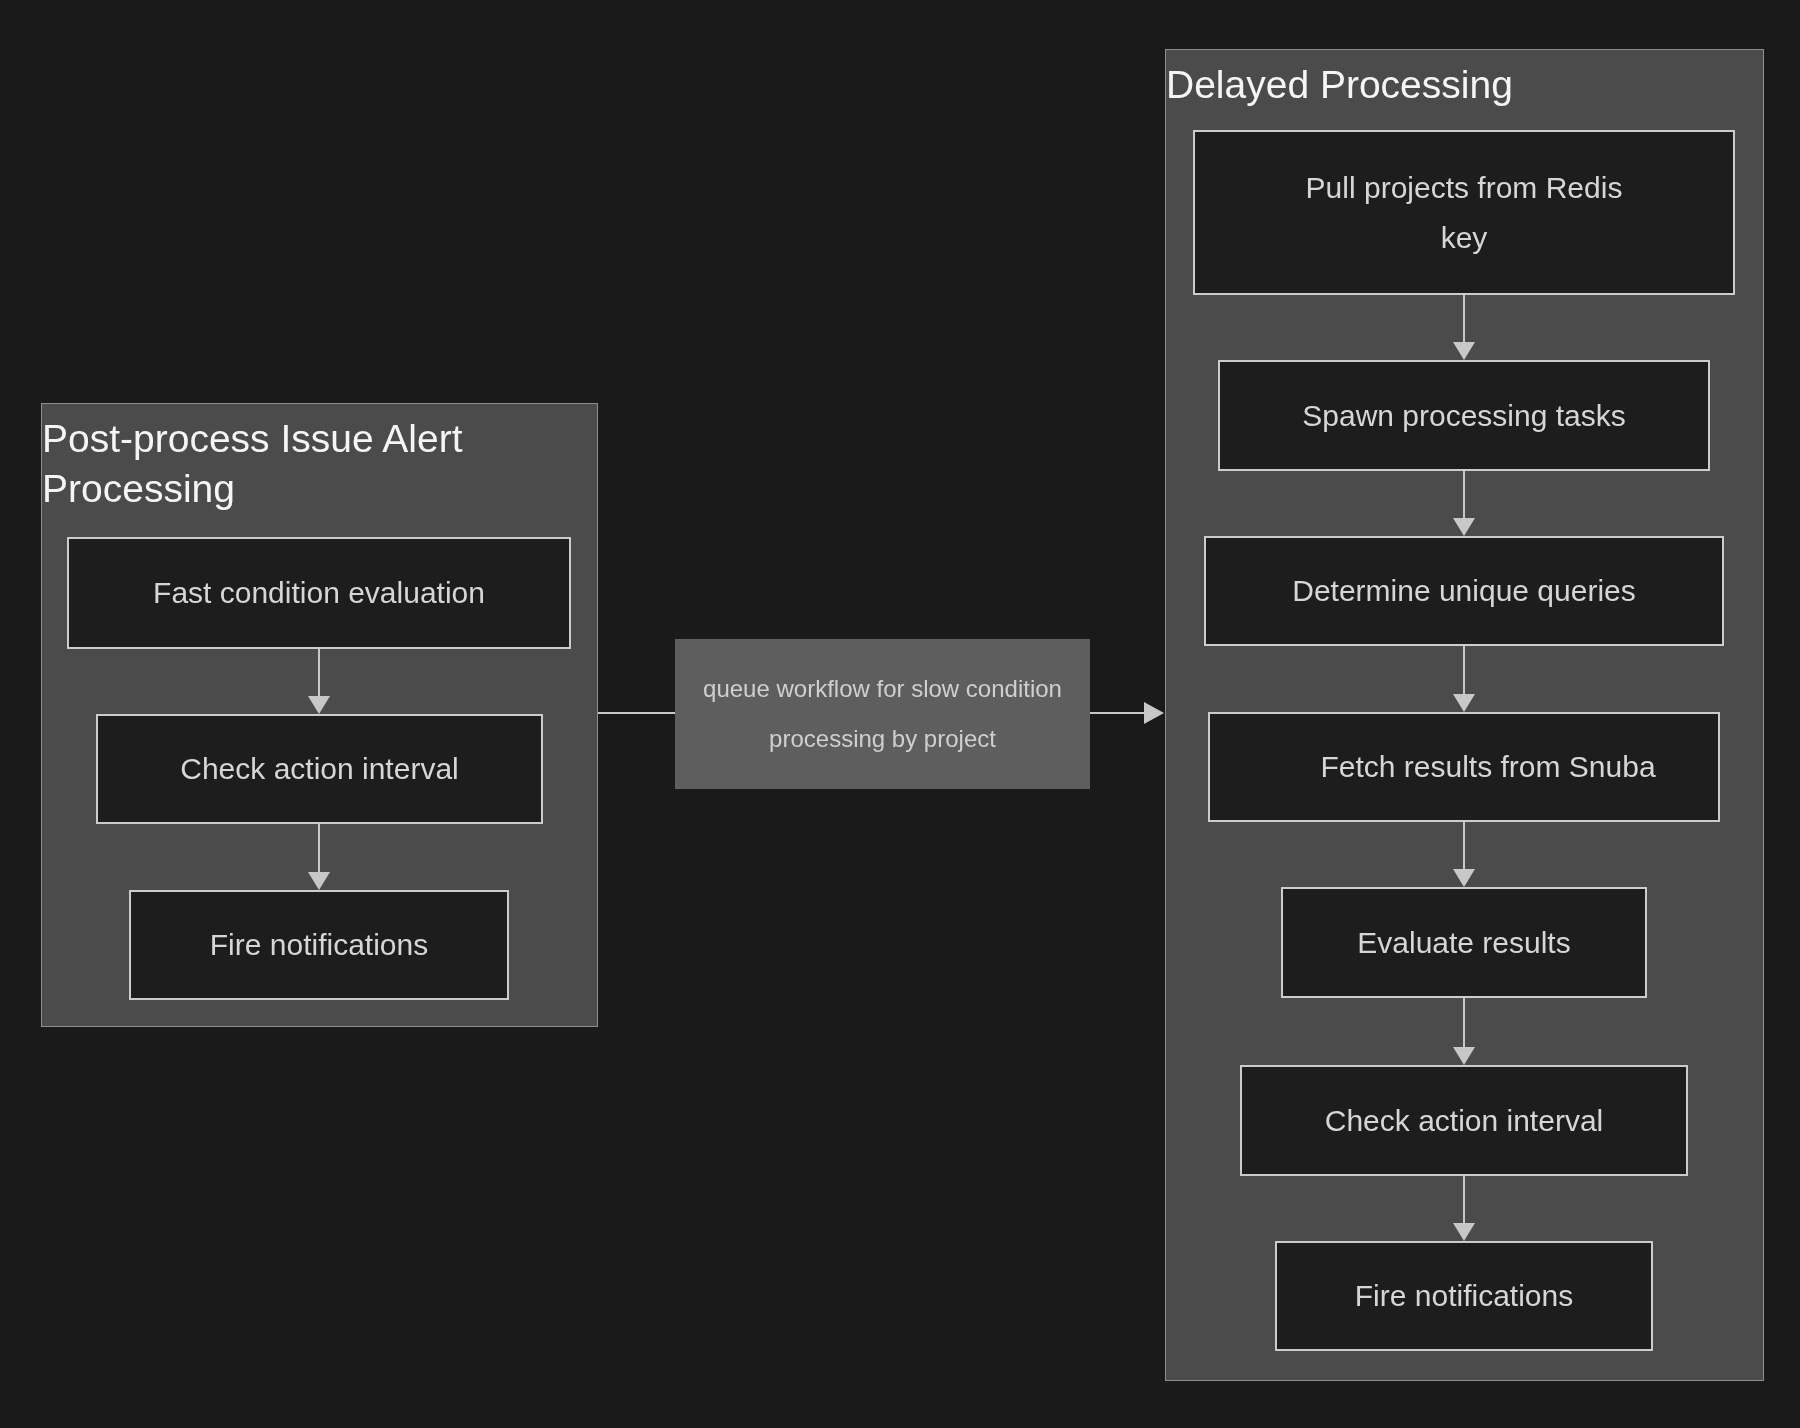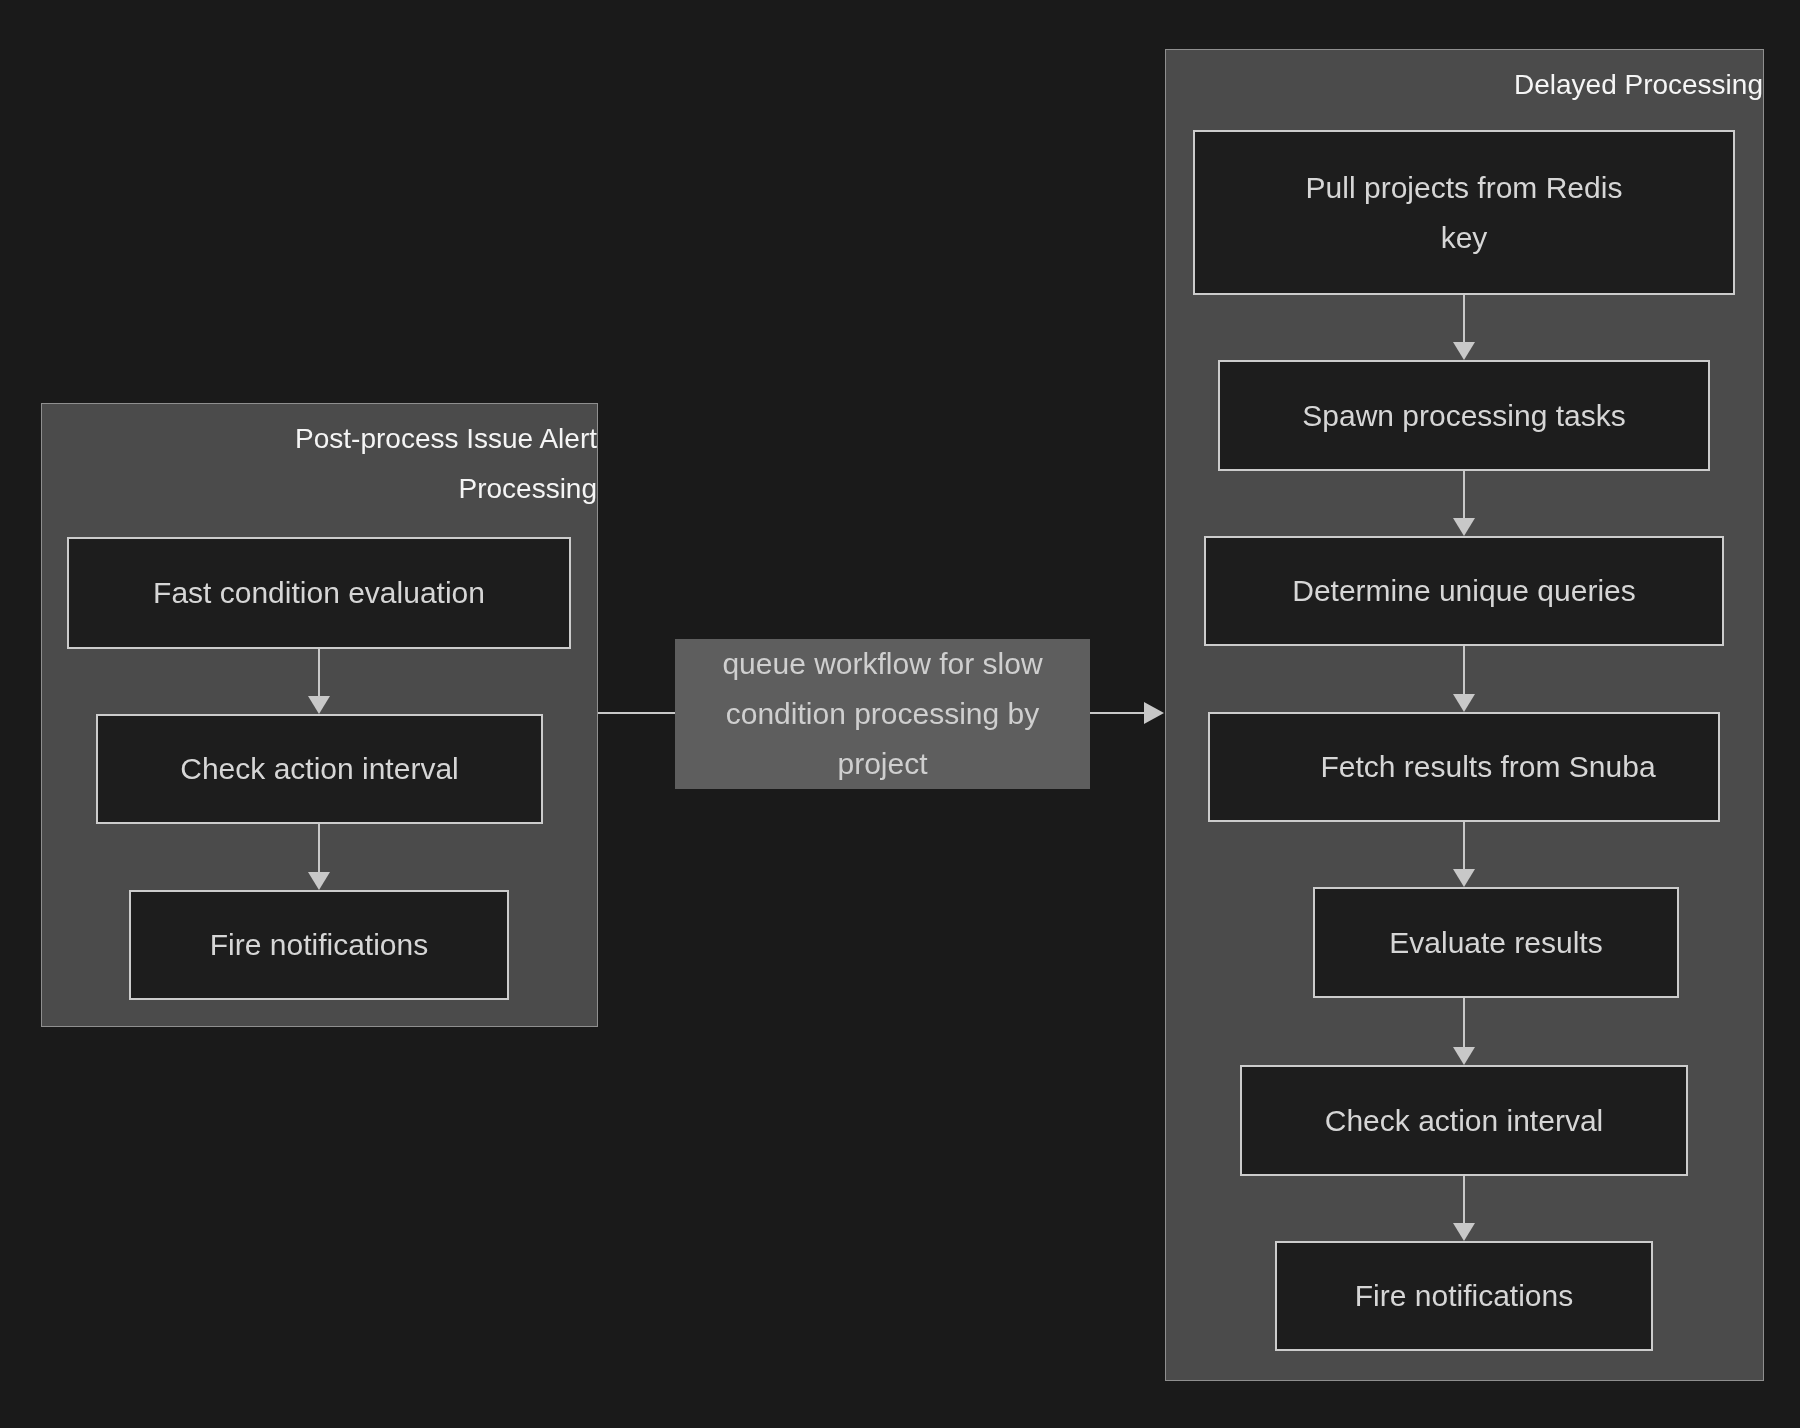--- a/index.html
+++ b/index.html
@@ -29,23 +29,23 @@
   .cluster {
     position: absolute;
     background: var(--cluster-fill);
     border: 1px solid var(--cluster-border);
   }
   .cluster-title {
     position: absolute;
     top: 10px;
     left: 0;
     width: 100%;
-    text-align: right;
+    text-align: left;
     color: var(--title-text);
-    font-size: 28px;
+    font-size: 39px;
     line-height: 50px;
   }
   .cluster-title span {
     display: inline-block;
   }
   .title-wrap span { max-width: 440px; }
   .node {
     position: absolute;
     background: var(--node-fill);
     border: 2px solid var(--node-border);
@@ -85,21 +85,21 @@
   }
   .edge-label {
     position: absolute;
     left: 675px;
     top: 639px;
     width: 415px;
     height: 150px;
     padding: 0 27px;
     background: var(--label-bg);
     color: var(--label-text);
-    font-size: 30px;
+    font-size: 24px;
     line-height: 50px;
     display: flex;
     align-items: center;
     justify-content: center;
     text-align: center;
     z-index: 2;
   }
 </style>
 </head>
 <body>
@@ -138,21 +138,21 @@
   </div>
   <div class="node" style="left:1218px; top:360px; width:492px; height:111px;">
     <span>Spawn processing tasks</span>
   </div>
   <div class="node" style="left:1204px; top:536px; width:520px; height:110px;justify-content:center;">
     <span>Determine unique queries</span>
   </div>
   <div class="node" style="left:1208px; top:712px; width:512px; height:110px;padding-left:48px;">
     <span>Fetch results from Snuba</span>
   </div>
-  <div class="node" style="left:1281px; top:887px; width:366px; height:111px;margin-left:32px;">
+  <div class="node" style="left:1281px; top:887px; width:366px; height:111px;">
     <span>Evaluate results</span>
   </div>
   <div class="node" style="left:1240px; top:1065px; width:448px; height:111px;">
     <span>Check action interval</span>
   </div>
   <div class="node" style="left:1275px; top:1241px; width:378px; height:110px;">
     <span>Fire notifications</span>
   </div>
 
   <div class="vline" style="left:1463px; top:295px; height:47px;"></div>

